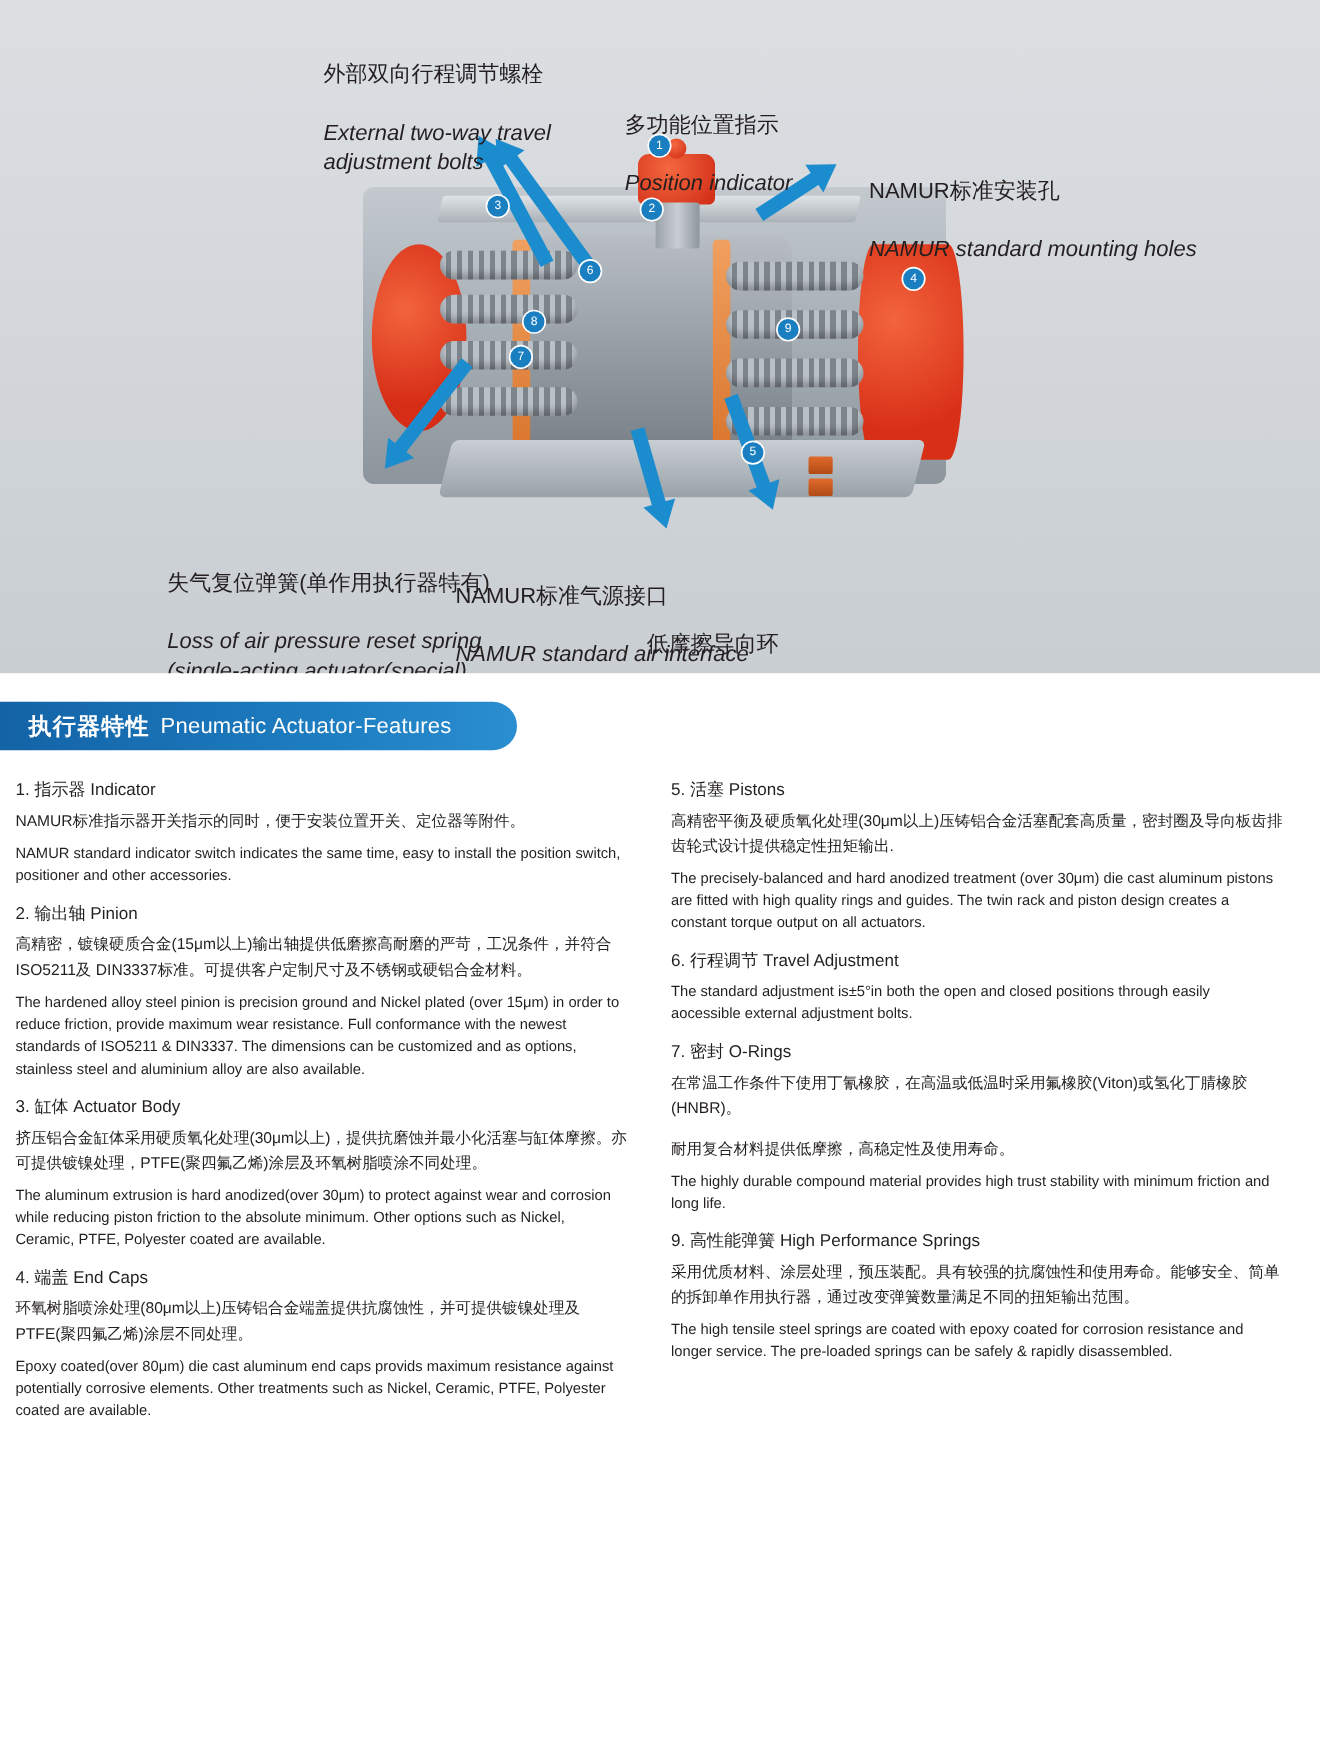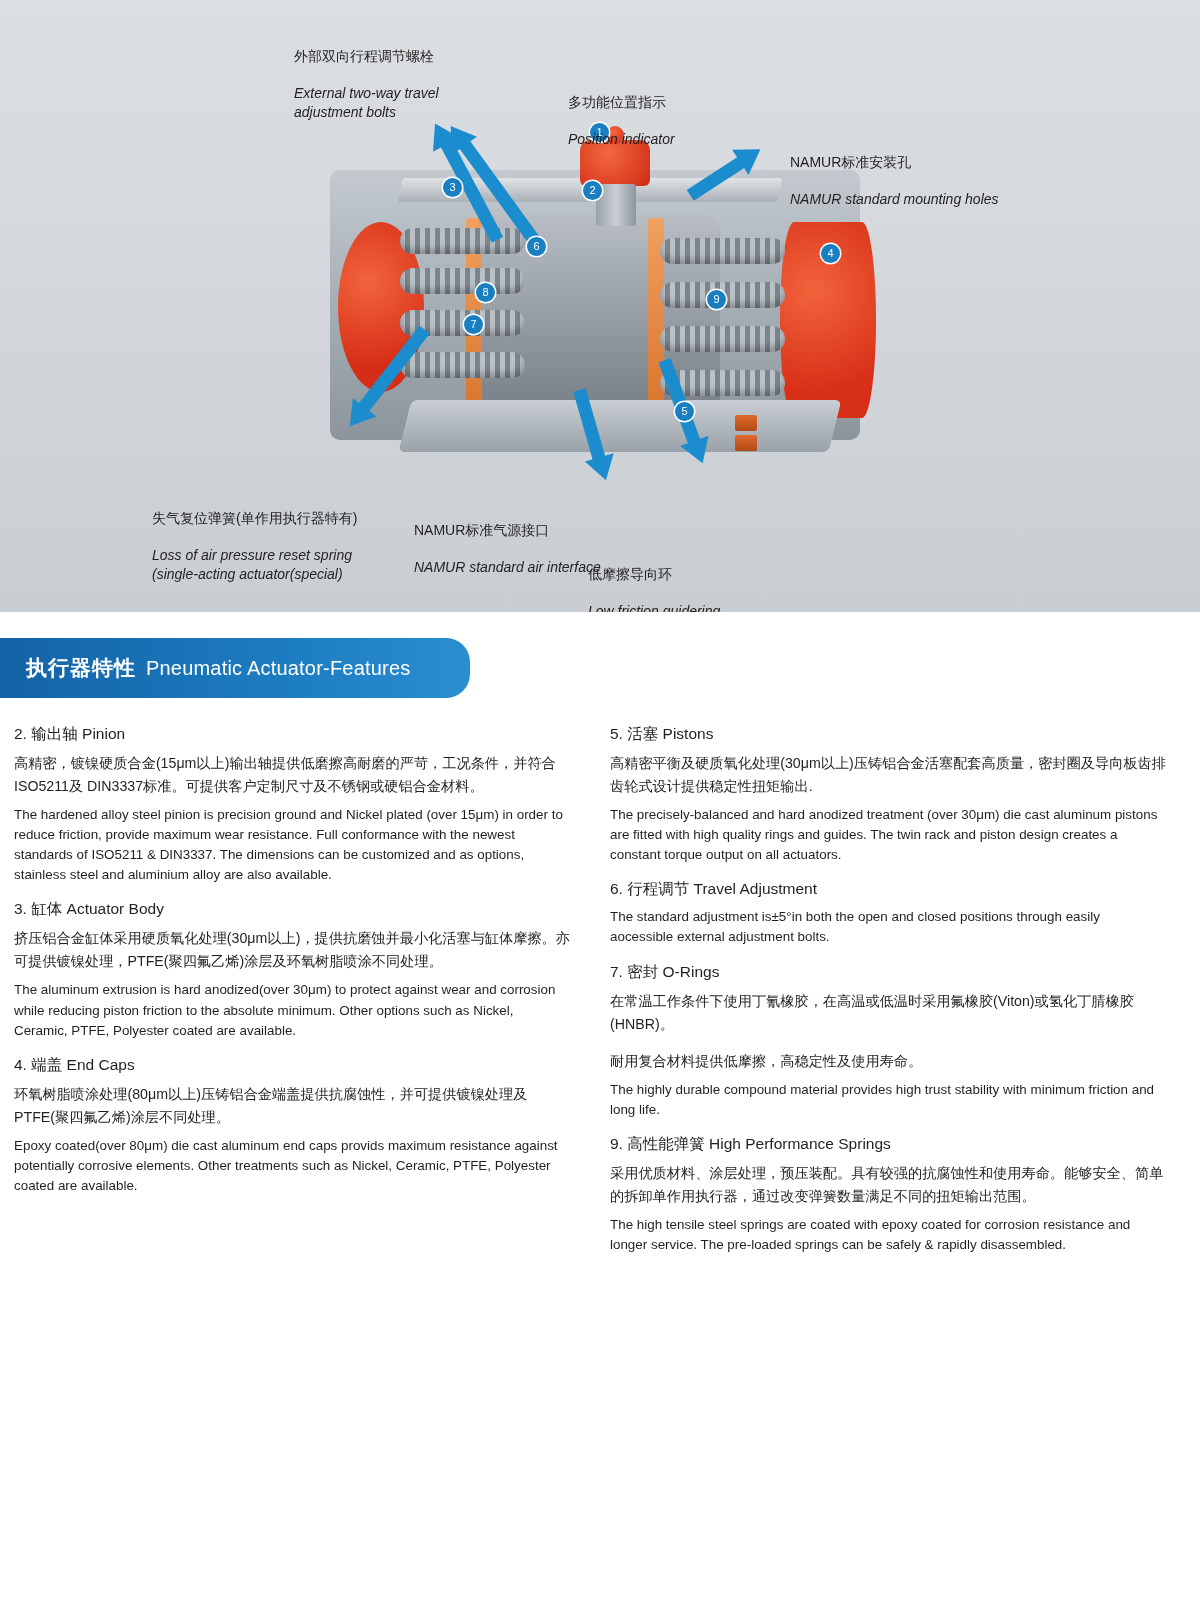--- a/index.html
+++ b/index.html
@@ -23,21 +23,21 @@
     overflow: hidden;
   }
   .diagram-bg {
     position: absolute;
     left: 0; top: 0; right: 0; bottom: 0;
     background: linear-gradient(180deg,#dcdfe2 0%, #d2d6da 55%, #c9ced2 100%);
   }
 
   .callout {
     position: absolute;
-    font-size: 14px;
+    font-size: 20px;
     line-height: 1.34;
     color: #231f20;
     white-space: pre-line;
   }
   .callout .zh { display:block; }
   .callout .en { display:block; font-style: italic; }
 
   
   .arrow {
     position: absolute;
@@ -145,21 +145,21 @@
   
   .features {
     position: relative;
     width: 1200px;
     padding: 0;
   }
   .title-bar {
     position: relative;
     margin-top: 26px;
     width: 470px;
-    height: 60px;
+    height: 44px;
     background: linear-gradient(90deg,#1363a6 0%, #1e7ec2 65%, #2a8ed0 100%);
     border-radius: 0 24px 24px 0;
     display: flex;
     align-items: center;
   }
   .title-bar .t-zh {
     color: #ffffff;
     font-size: 21px;
     font-weight: bold;
     margin-left: 26px;
@@ -298,20 +298,29 @@
 
   <div class="title-bar">
     <span class="t-zh">执行器特性</span>
     <span class="t-en">Pneumatic Actuator-Features</span>
   </div>
 
   <div class="cols">
 
     <div class="col">
 
+      <div class="item">
+        <h3>
+          <span class="num">1.</span>
+          <span class="zh">指示器</span>
+          <span class="en">Indicator</span>
+        </h3>
+        <p class="p-zh">NAMUR标准指示器开关指示的同时，便于安装位置开关、定位器等附件。</p>
+        <p class="p-en">NAMUR standard indicator switch indicates the same time, easy to install the position switch, positioner and other accessories.</p>
+      </div>
 
       <div class="item">
         <h3>
           <span class="num">2.</span>
           <span class="zh">输出轴</span>
           <span class="en">Pinion</span>
         </h3>
         <p class="p-zh">高精密，镀镍硬质合金(15μm以上)输出轴提供低磨擦高耐磨的严苛，工况条件，并符合ISO5211及 DIN3337标准。可提供客户定制尺寸及不锈钢或硬铝合金材料。</p>
         <p class="p-en">The hardened alloy steel pinion is precision ground and Nickel plated (over 15μm) in order to reduce friction, provide maximum wear resistance. Full conformance with the newest standards of ISO5211 &amp; DIN3337. The dimensions can be customized and as options, stainless steel and aluminium alloy are also available.</p>
       </div>

